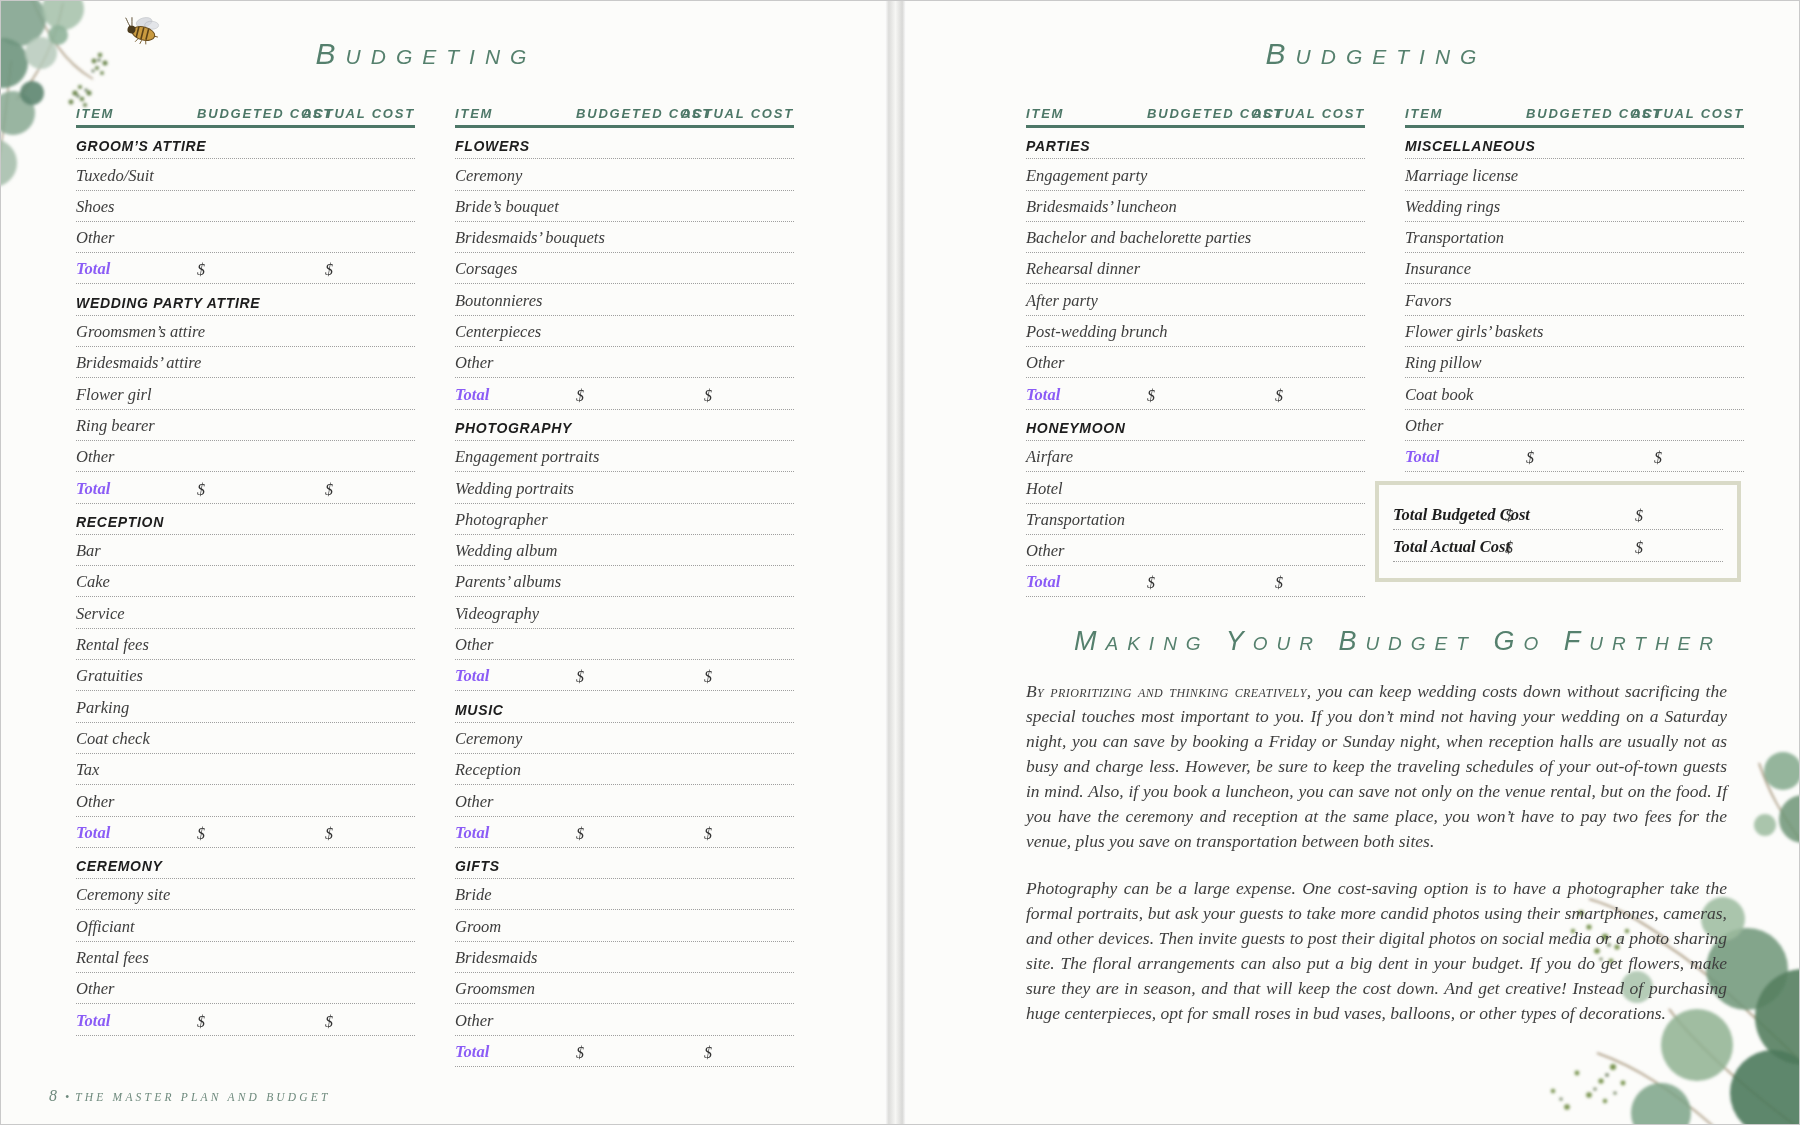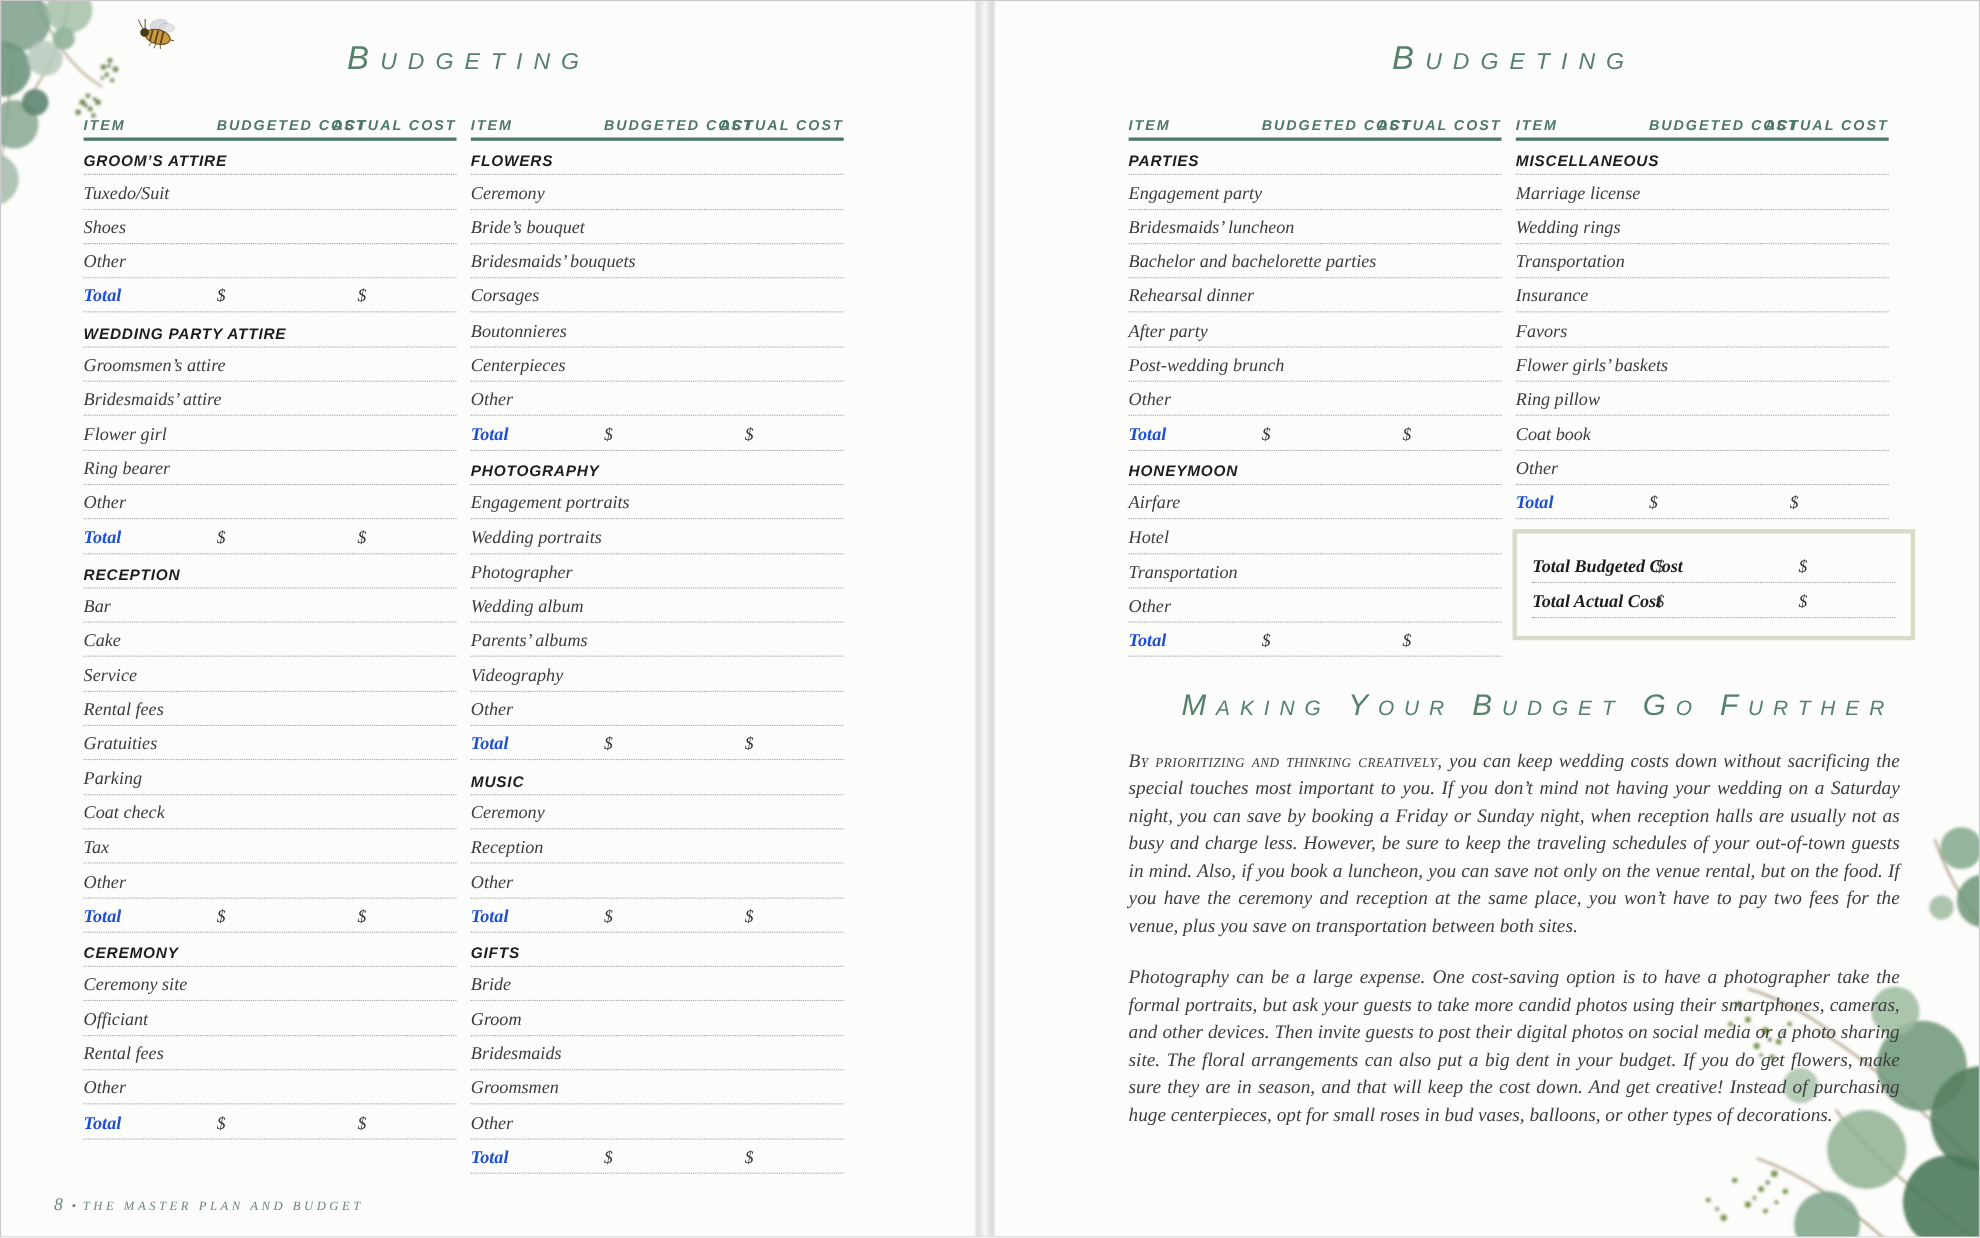--- a/index.html
+++ b/index.html
@@ -16,40 +16,40 @@
     position:absolute;top:0;left:884px;width:21px;height:100%;
     background:linear-gradient(to right,#ffffff 0%,#dcdcda 18%,#f6f6f4 50%,#d8d8d6 82%,#ffffff 100%);
   }
   .page-title{
     position:absolute;top:36px;margin:0;width:700px;text-align:center;
     font-family:"Liberation Sans", sans-serif;font-weight:400;
     font-variant:small-caps;font-size:30px;letter-spacing:10px;color:#55806d;
   }
   .page-left .page-title{left:75px;}
   .page-right .page-title{left:120px;}
-  .cols{position:absolute;top:100px;display:flex;gap:13px;}
+  .cols{position:absolute;top:100px;display:flex;gap:40px;}
   .page-left .cols{left:75px;}
   .page-right .cols{left:120px;}
   .budget-col{width:339px;}
   .col-head{
     position:relative;height:24px;border-bottom:3px solid #4d7767;
     font-family:"Liberation Sans", sans-serif;font-weight:bold;
     font-size:13px;letter-spacing:1.8px;color:#4d7767;
   }
   .th{position:absolute;bottom:4px;white-space:nowrap;}
   .th-item{left:0;}
   .th-budget{left:121px;}
   .th-actual{right:0;}
   .row{position:relative;height:30.3px;border-bottom:1.6px dotted #9f9f9f;}
   .row .label{position:absolute;left:0;bottom:4px;white-space:nowrap;
     font-size:16.5px;color:#3d3d3d;}
   .row.section .label{
     font-family:"Liberation Sans", sans-serif;font-weight:bold;
     font-size:14px;letter-spacing:0.7px;color:#1d1d1d;}
-  .row.total .label{font-weight:bold;color:#1d4ed8;}
+  .row.total .label{font-weight:bold;color:#8b5cf6;}
   .cash{position:absolute;bottom:4px;font-size:16px;color:#333333;}
   .cash-budget{left:121px;}
   .cash-actual{left:249px;}
   .summary-box{
     position:absolute;left:469px;top:480px;width:366px;height:101px;
     border:4px solid #d9dac7;box-sizing:border-box;padding:13px 14px 0 14px;
   }
   .summary-box .row{height:31px;}
   .summary-box .row .label{font-weight:bold;color:#1d1d1d;font-size:16.5px;}
   .summary-box .cash-budget{left:112px;}

